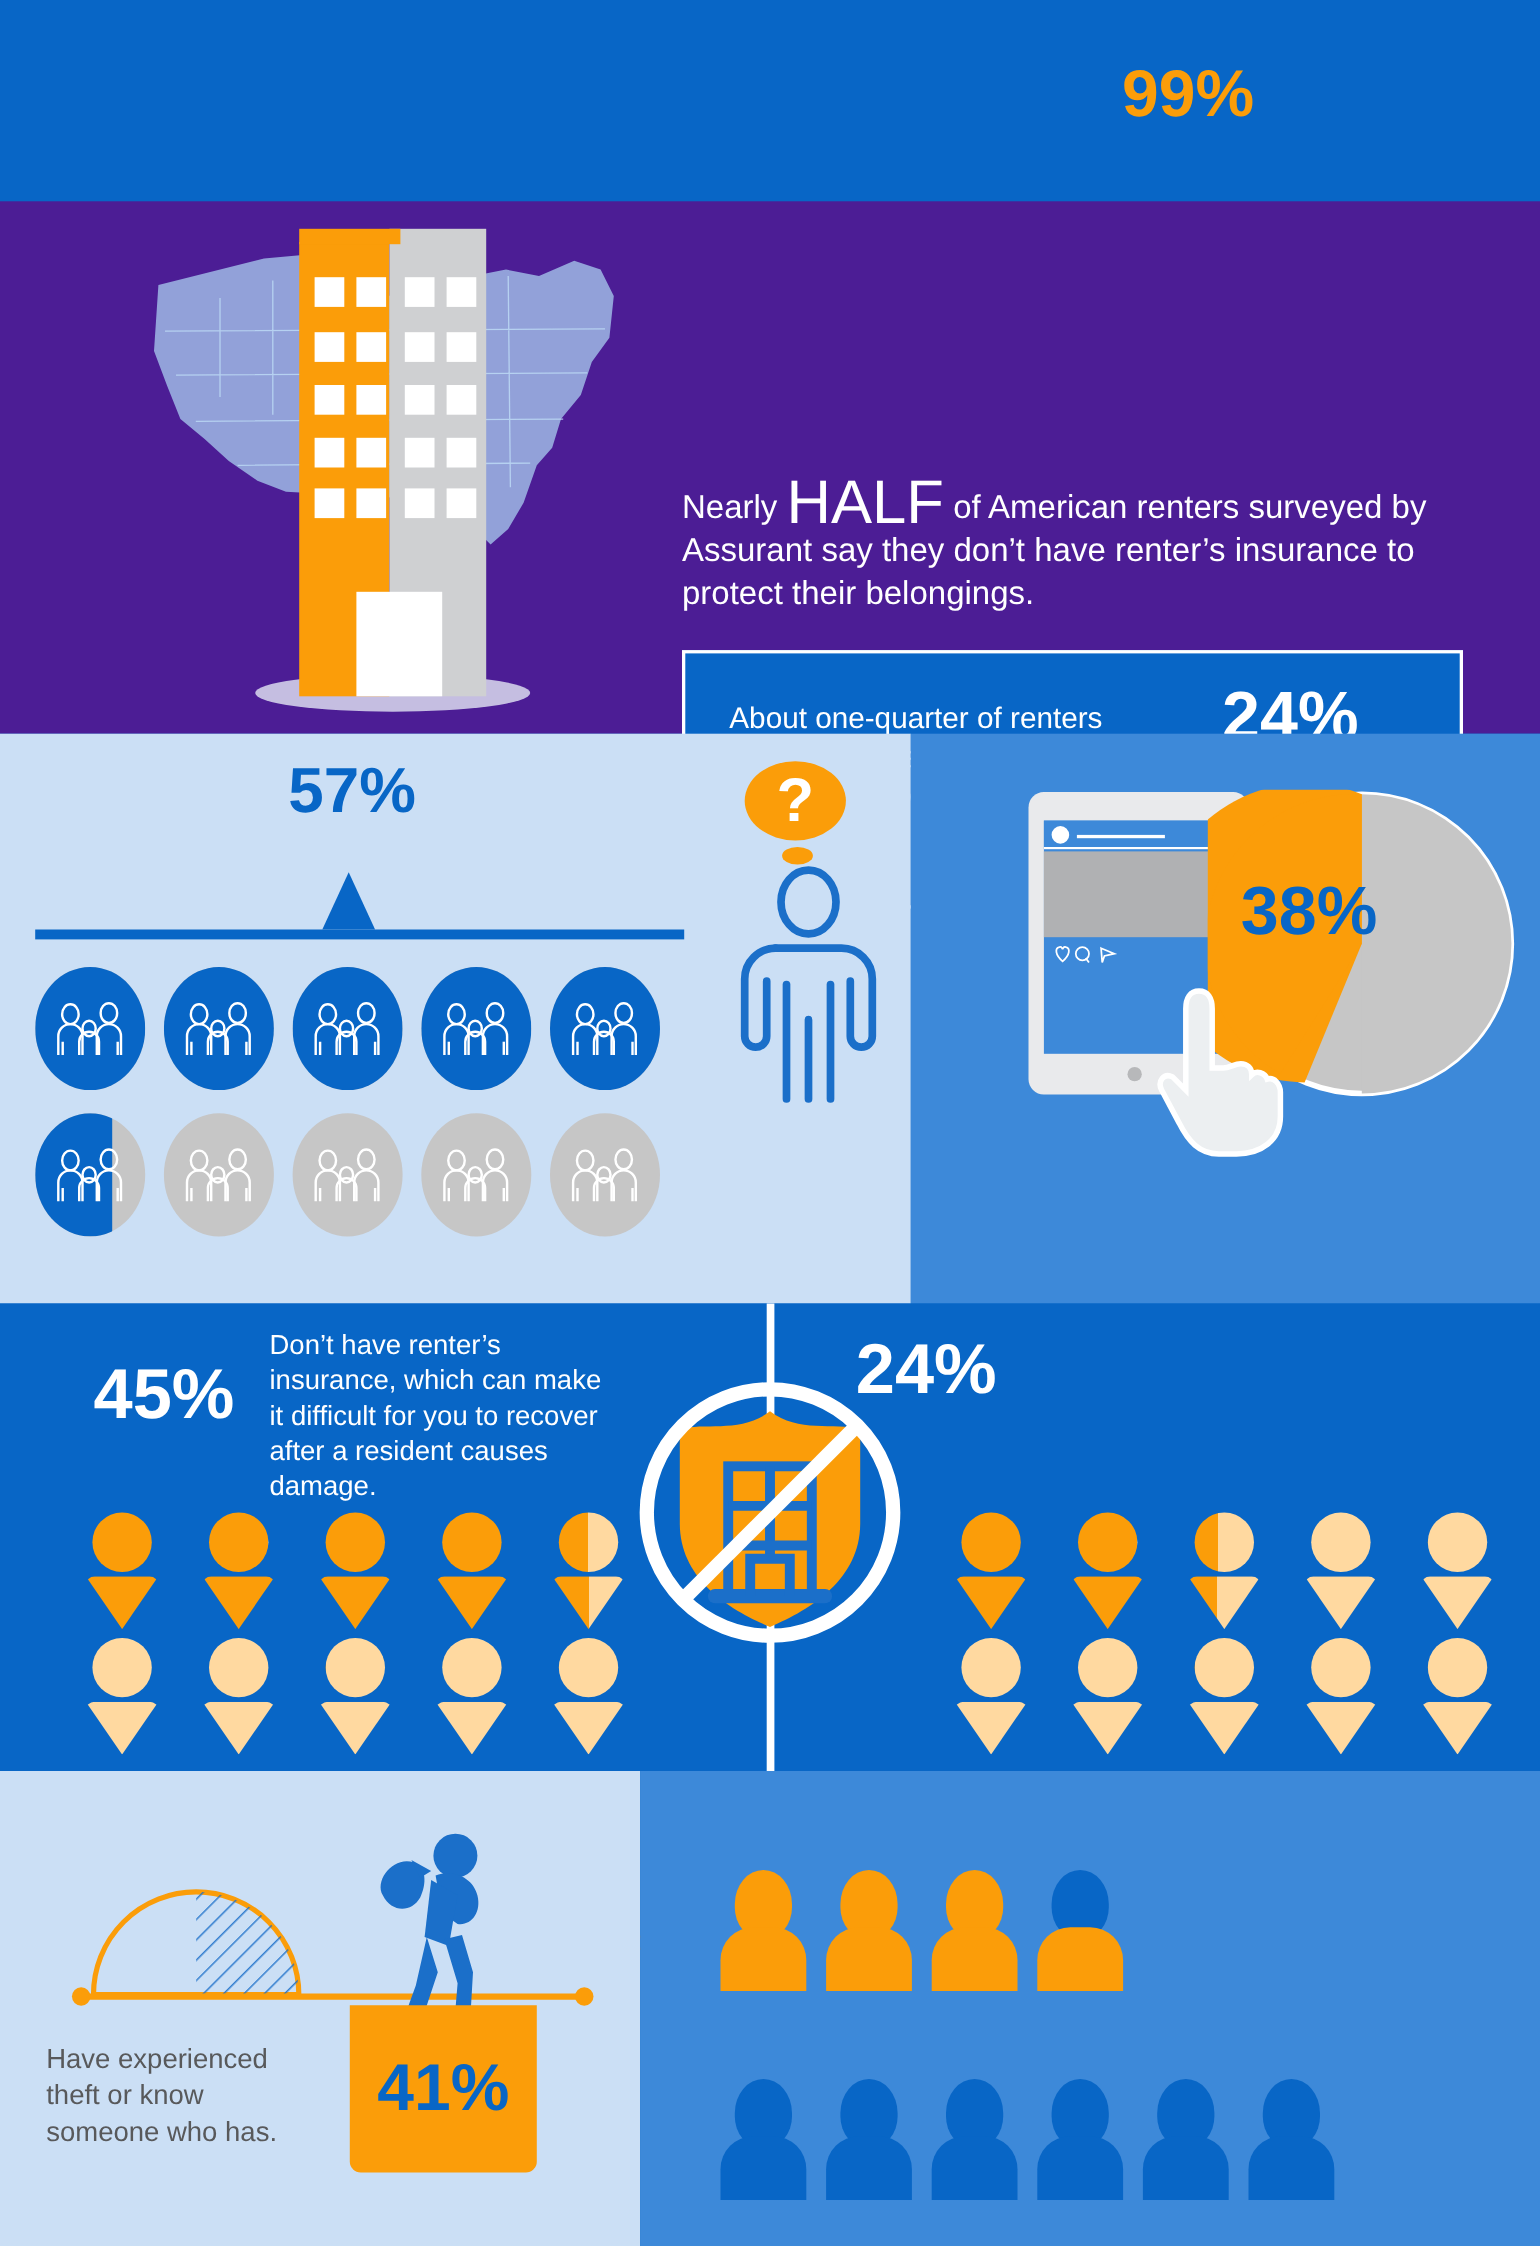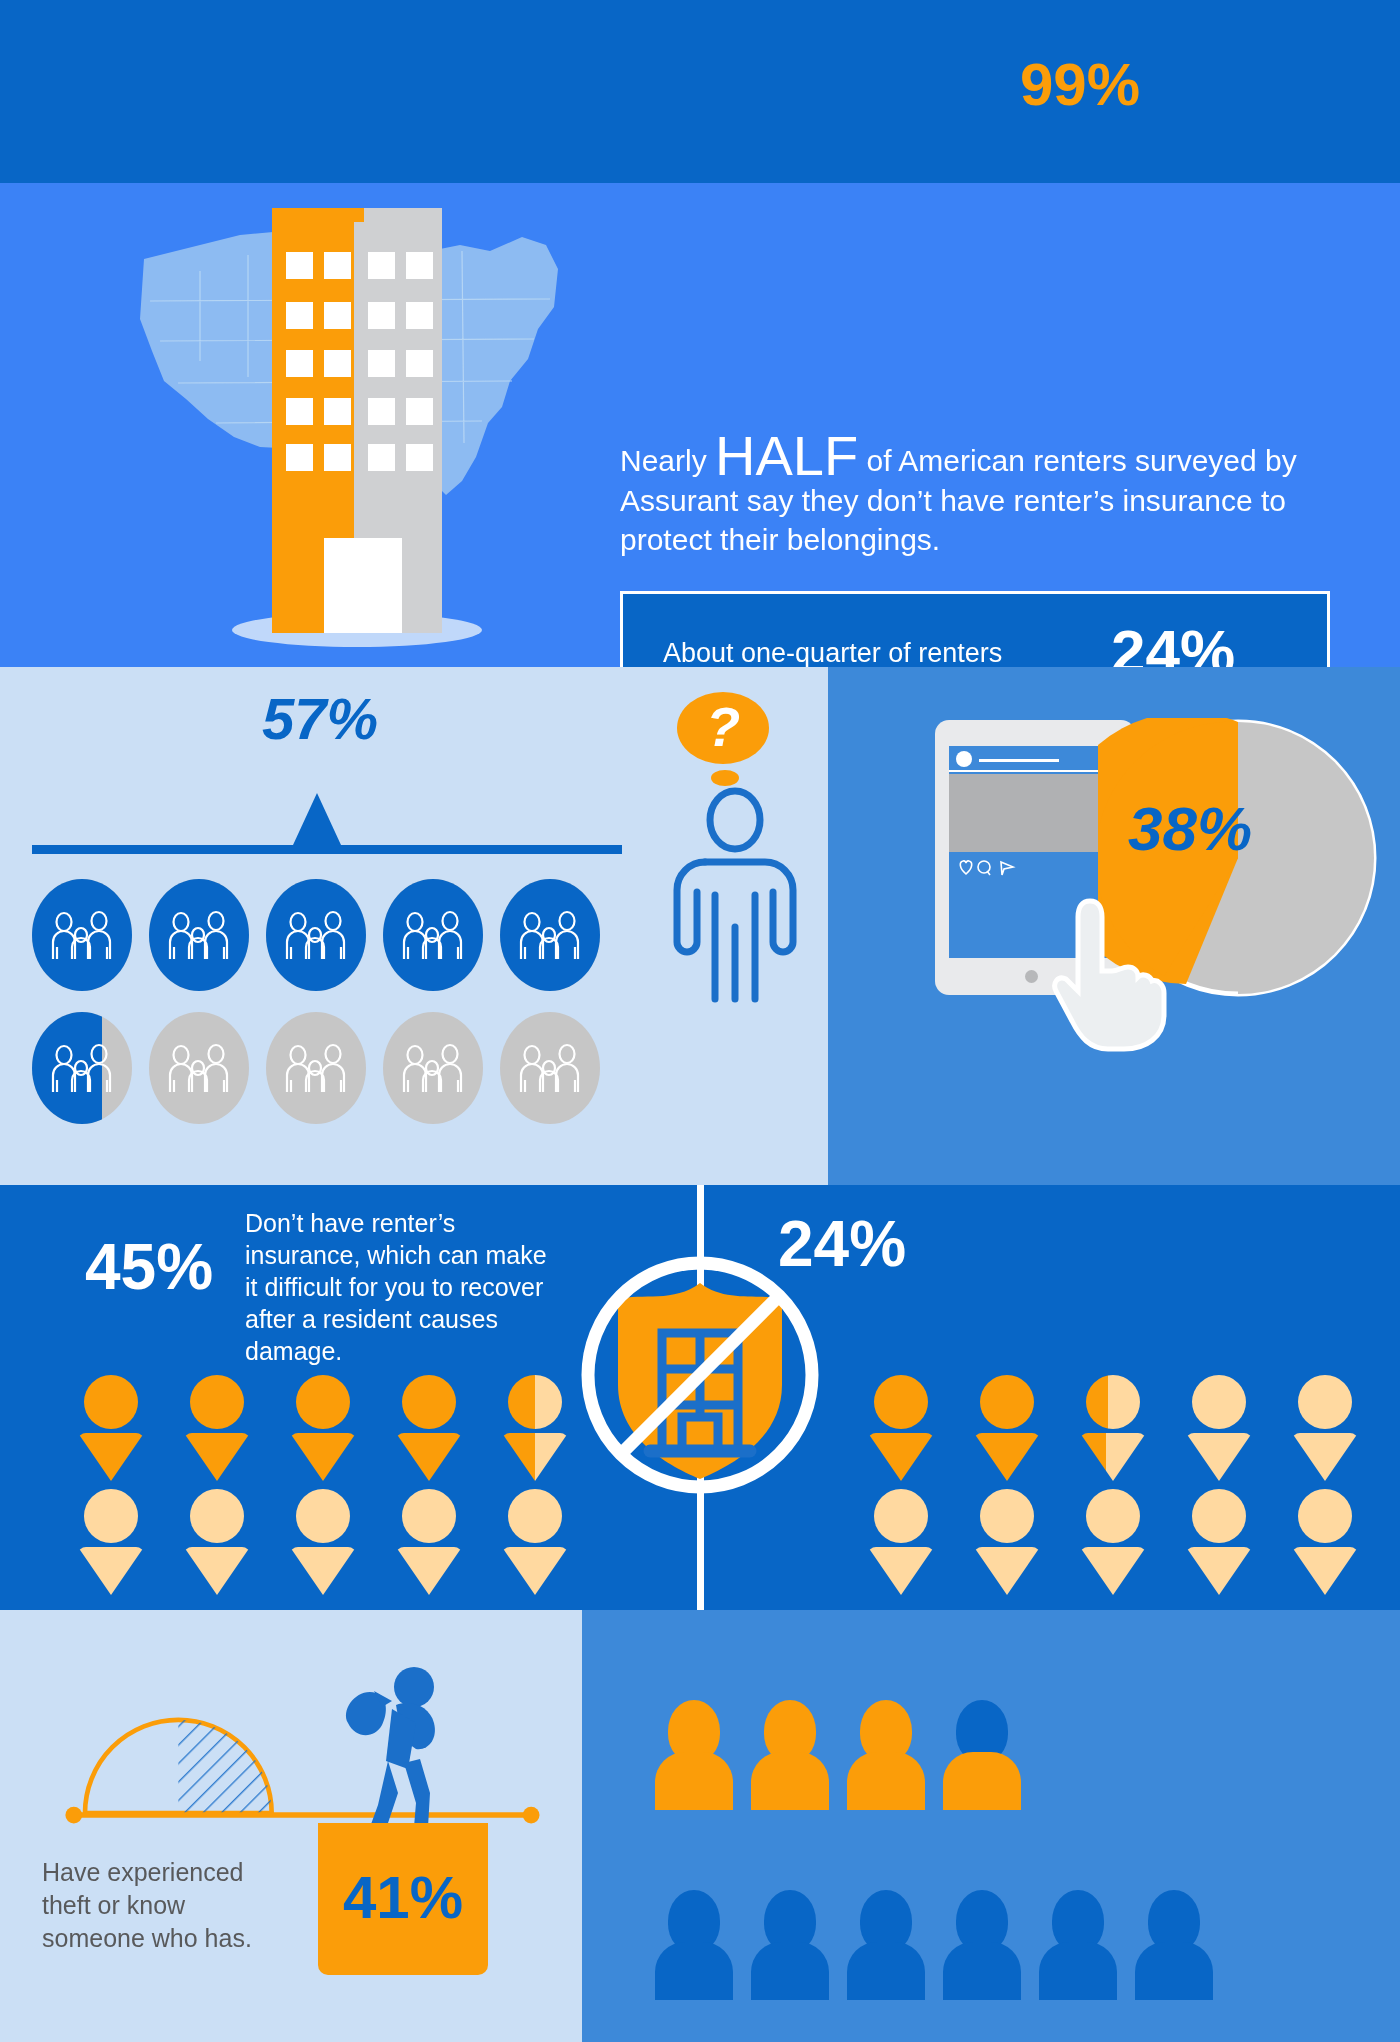--- a/index.html
+++ b/index.html
@@ -27,21 +27,21 @@
   }
   .logo-wrap {
     position:absolute; left:1075px; top:46px; display:flex; align-items:center; gap:16px;
   }
   .logo-text { font-size:30px; color:#fff; letter-spacing:5px; font-weight:400; }
   .logo-reg { font-size:12px; vertical-align:super; letter-spacing:0; }
 
   
   .band1 {
     position:absolute; left:0; top:183px; width:1400px; height:484px;
-    background:#3b82f6;
+    background:#4c1d95;
   }
   .map-svg { position:absolute; left:130px; top:28px; }
   .building { position:absolute; left:272px; top:25px; width:170px; height:425px; }
   .bldg-shadow {
     position:absolute; left:232px; top:430px; width:250px; height:34px;
     background:#eef4fb; border-radius:50%; opacity:.75;
   }
   .bldg-left { position:absolute; left:0; top:12px; width:82px; height:413px; background:#fb9d09; }
   .bldg-right { position:absolute; left:82px; top:0; width:88px; height:425px; background:#cfd0d2; }
   .bldg-cap { position:absolute; left:0; top:0; width:92px; height:14px; background:#fb9d09;}
@@ -66,21 +66,21 @@
     position:absolute; left:488px; top:22px;
     color:#fff; font-size:62px; font-weight:700;
   }
   .person-orange { position:absolute; left:478px; top:100px; width:76px; height:115px; }
   .po-head { position:absolute; left:8px; top:0; width:58px; height:56px; background:#fb9d09; border-radius:50%; }
   .po-body { position:absolute; left:0; top:48px; width:74px; height:48px; background:#fb9d09; border-radius:34px 34px 6px 6px; }
   .po-base { position:absolute; left:0; top:92px; width:74px; height:24px; background:#d4e5f7; }
   .nobulb { position:absolute; left:568px; top:90px; }
 
   
-  .band2 { position:absolute; left:0; top:667px; width:1400px; height:666px;font-style:italic; }
+  .band2 { position:absolute; left:0; top:667px; width:1400px; height:666px; }
   .b2-left { position:absolute; left:0; top:0; width:828px; height:518px; background:#cbdff5; }
   .b2-right { position:absolute; left:828px; top:0; width:572px; height:518px; background:#3d89d9; }
 
   .pct57 { position:absolute; left:262px; top:18px; font-size:58px; font-weight:700; color:#0866c6; }
   .ruler { position:absolute; left:32px; top:178px; width:590px; height:9px; background:#0866c6; }
   .ruler-tri {
     position:absolute; left:293px; top:126px; width:0; height:0;
     border-left:24px solid transparent; border-right:24px solid transparent;
     border-bottom:52px solid #0866c6;
   }

